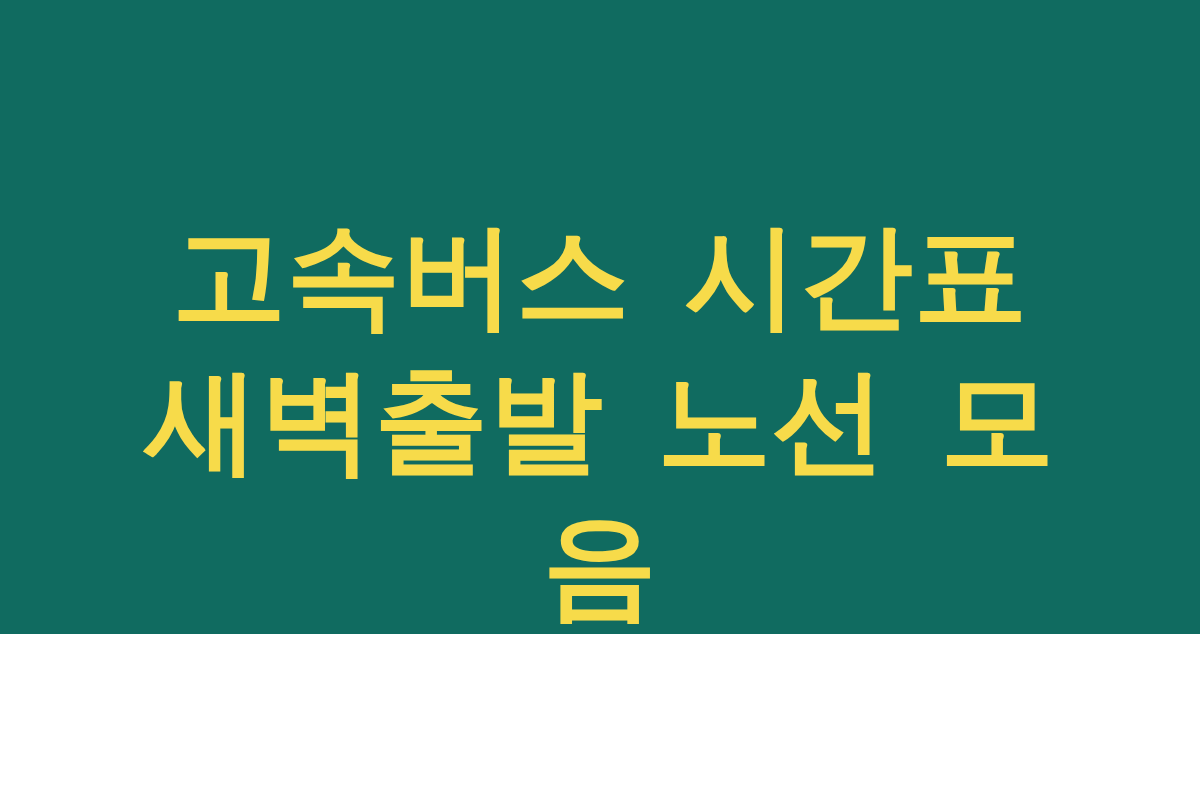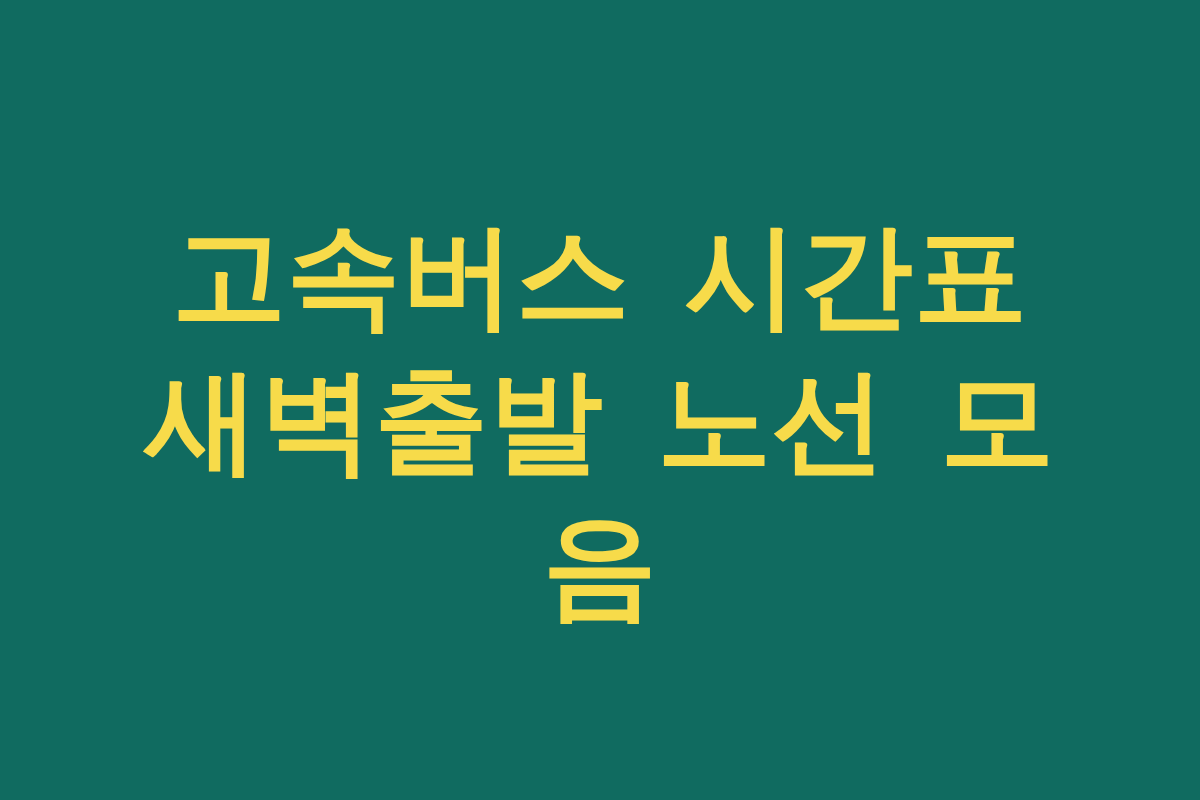--- a/index.html
+++ b/index.html
@@ -10,21 +10,21 @@
   body {
     width: 1200px;
     height: 800px;
     overflow: hidden;
     font-family: "DejaVu Sans", sans-serif;
   }
 
   .card {
     position: relative;
     width: 1200px;
-    height: 800px;
+    height: 634px;
     box-sizing: border-box;
     display: flex;
     align-items: center;
     justify-content: center;
     overflow: hidden;
   }
 
   .headline {
     
     position: absolute;

